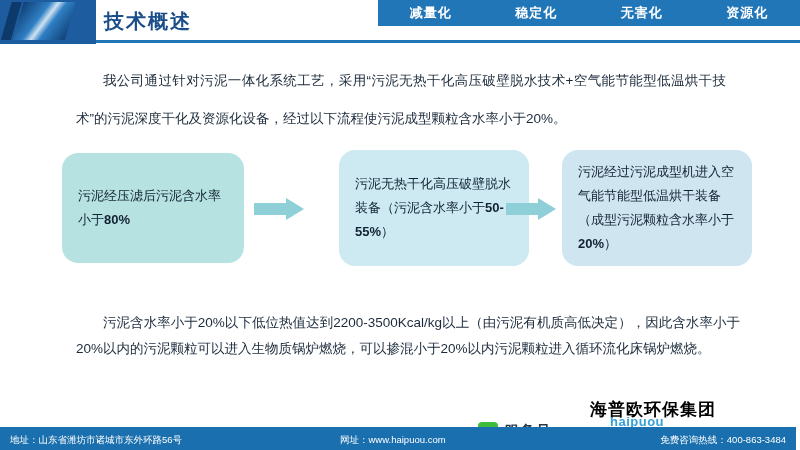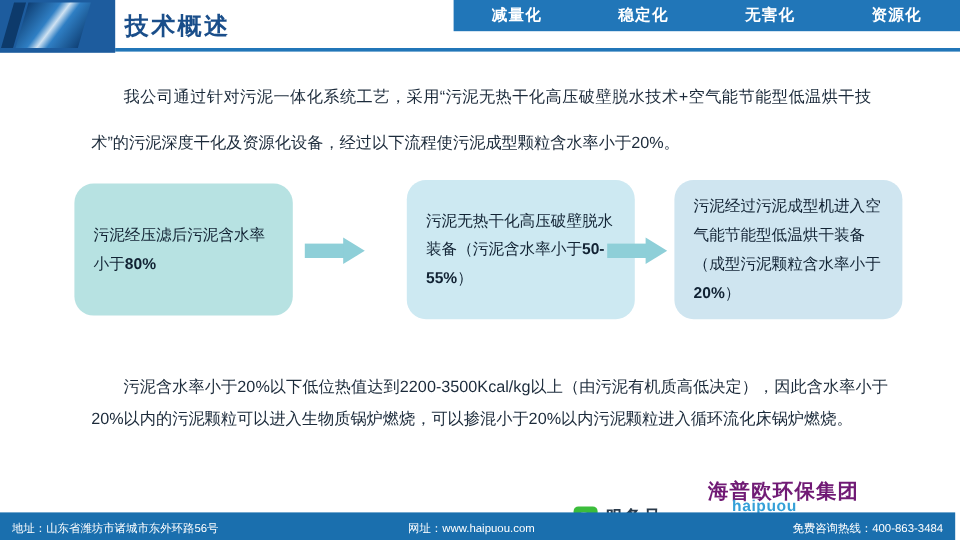--- a/index.html
+++ b/index.html
@@ -231,21 +231,21 @@
     color: #2a3a4a;
     letter-spacing: 1px;
   }
 
   .brand {
     position: absolute;
     left: 590px;
     top: 398px;
     font-size: 17px;
     font-weight: bold;
-    color: #701a75;
+    color: #000000;
     letter-spacing: 1px;
   }
   .brand-en {
     position: absolute;
     left: 610px;
     top: 414px;
     font-size: 13px;
     font-weight: bold;
     color: #35a0d8;
     letter-spacing: 0.5px;

